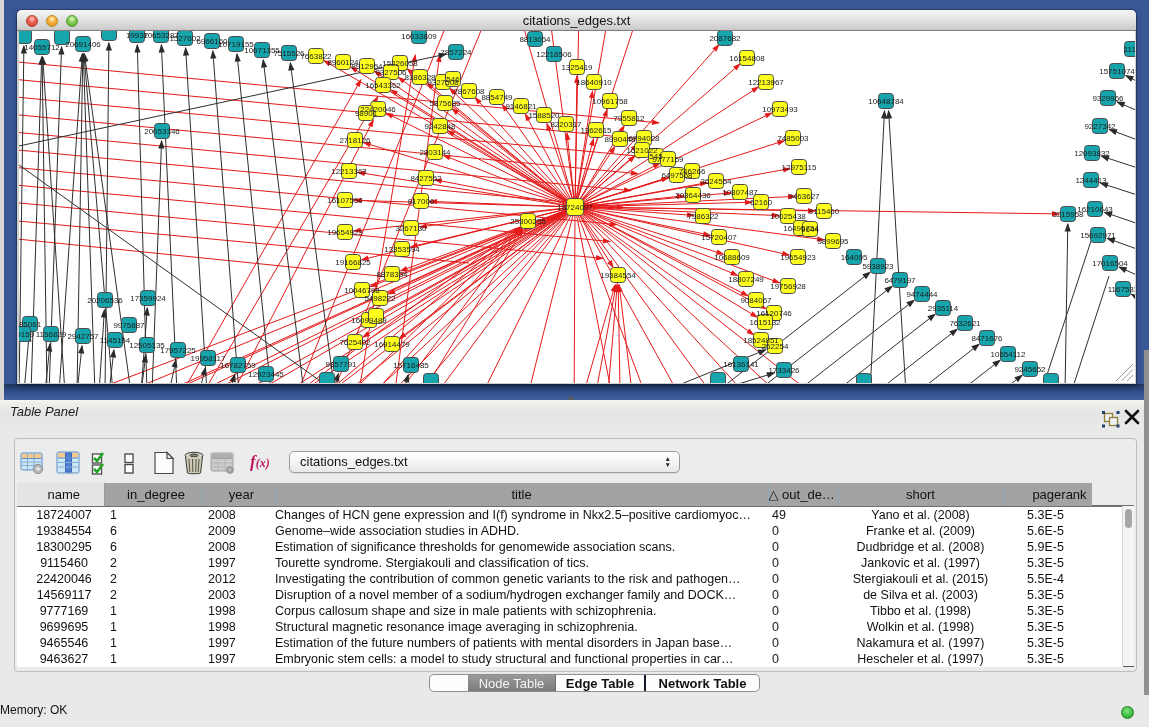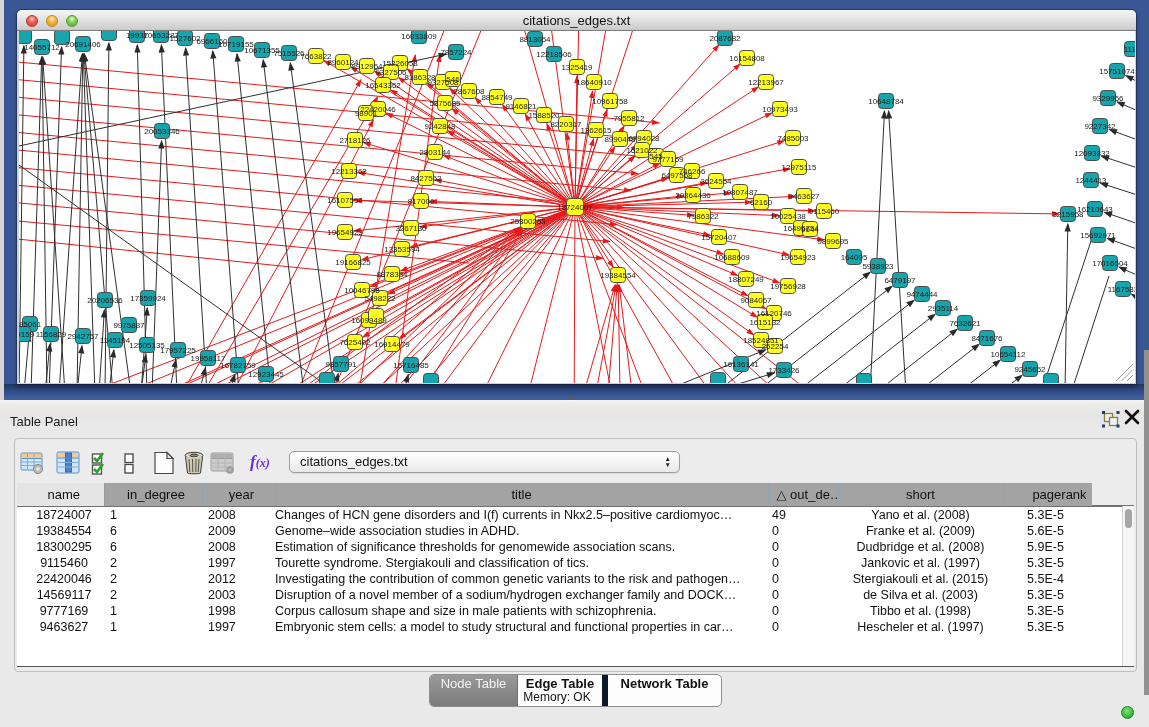--- a/index.html
+++ b/index.html
@@ -25,21 +25,21 @@
 #titlebar .t1 { left:9px;  background:radial-gradient(circle at 50% 30%, #ffb9b2 8%, #ee6156 40%, #d33e32 90%); border:0.5px solid #b53e30;}
 #titlebar .t2 { left:29px; background:radial-gradient(circle at 50% 30%, #ffe9b0 8%, #f5b33e 40%, #dd9324 90%); border:0.5px solid #bd8a1e;}
 #titlebar .t3 { left:49px; background:radial-gradient(circle at 50% 30%, #d6f5b2 8%, #85d05c 40%, #5daa34 90%); border:0.5px solid #579e2e;}
 #titlebar .title { position:absolute; left:0; right:0; top:3px; text-align:center;
   font-size:13px; color:#111; }
 #canvas { position:absolute; left:1.5px; top:21px; width:1116px; height:352px; background:#fff; overflow:hidden; }
 
 
 #panel { position:absolute; left:0; top:400px; width:1149px; height:327px;
   background:linear-gradient(180deg, #f7f6f3 0, #efeeeb 3px, #e5e5e5 14px, #e9e9e9 26px); }
-#panel .ptitle { position:absolute; left:10px; top:14px; font-size:13px; color:#1c1c1c; }
+#panel .ptitle { position:absolute; left:10px; top:4px; font-size:13px; color:#1c1c1c;font-style:italic; }
 #floatic { position:absolute; left:1101px; top:10px; }
 #closeic { position:absolute; left:1124px; top:9px; font-size:17px; font-weight:bold; color:#111; }
 
 #inner { position:absolute; left:14px; top:38px; width:1123px; height:234px;
   background:#ececec; border:1px solid #bdbdbd; border-radius:4px; }
 
 
 #toolbar { position:absolute; left:0; top:12px; width:100%; height:26px; }
 .tico { position:absolute; top:0px; }
 #dropdown { position:absolute; left:274px; top:0px; width:391px; height:22px;
@@ -60,36 +60,36 @@
 #tbl td { height:16px; line-height:16px; padding:0; overflow:hidden; white-space:nowrap; background:#fff; }
 #tbl .c1 { width:87px;  padding-left:7px;text-align:center;}
 #tbl .c2 { width:98px;  padding-left:6px;}
 #tbl .c3 { width:73px;  padding-left:6px;}
 #tbl .c4 { width:493px; }
 #tbl .c5 { width:70px;  padding-left:4px;}
 #tbl .c6 { width:165px; text-align:center;}
 #tbl .c7 { width:89px;  padding-left:24px;}
 #tbl th.c8 { width:31px; background:#ececec; border-right:none;}
 #tbl td.c8 { background:#fff; }
-#tbl th.h5 { text-align:left; padding-left:8px; }
+#tbl th.h5 { text-align:left; padding-left:0; }
 #tblwrap { position:absolute; left:2px; top:44px; width:1117px; height:184px; background:#fff; border-bottom:1px solid #555;}
 #vscroll { position:absolute; left:1105px; top:23px; width:12px; height:160px; background:#f5f5f5; border-left:1px solid #d4d4d4;}
 #vscroll .thumb { position:absolute; left:1.5px; top:3px; width:7px; height:19px; border-radius:4px; background:#a6a6a6; }
 #hdrfill { position:absolute; left:1075px; top:0px; width:42px; height:23px; background:#ececec; border-bottom:1px solid #707070;}
 
 
-#tabs { position:absolute; left:429px; top:274px; height:33px; display:flex;
+#tabs { position:absolute; left:429px; top:274px; height:18px; display:flex;
   border:1px solid #8f8f8f; border-radius:5px; overflow:hidden; background:#fdfdfd;
-  font-size:13px; font-weight:bold; }
-#tabs .tab { line-height:18px; color:#111; border-right:6px solid #0f172a; text-align:center; }
+  font-size:13px; font-weight:bold;padding-left:38px; }
+#tabs .tab { line-height:18px; color:#111; border-right:2px solid #0f172a; text-align:center; }
 #tabs .t1 { width:88px; } #tabs .t2 { width:90px; } #tabs .t3 { width:113px; }
 #tabs .tab.sel { background:linear-gradient(#9a9a9a,#7b7b7b); color:#f4f4f4; font-weight:normal; border-right:1px solid #6f6f6f;}
 #tabs .tab:last-child { border-right:none; }
 
-#memory { position:absolute; left:0; top:290px; width:1114px; text-align:center; font-size:12px; color:#111; }
+#memory { position:absolute; left:0; top:303px; width:1114px; text-align:left; font-size:12px; color:#111; }
 #memdot { position:absolute; left:1121px; top:306px; width:13px; height:13px; border-radius:50%;
   background:radial-gradient(circle at 45% 35%, #7fe37f, #2fb52f 70%, #1f8c1f); border:1px solid #2a7a2a; }
 #rstrip { position:absolute; left:1144px; top:350px; width:5px; height:345px; background:#919191; }
 </style>
 </head>
 <body>
 <div id="root">
   <div id="desktop">
     <div class="bottomband"></div>
     <div id="leftsliver"></div>
@@ -629,21 +629,21 @@
           <rect x="1" y="2" width="22" height="18" rx="1.5" fill="#cccccc" stroke="#9f9f9f"></rect>
           <rect x="2" y="3" width="20" height="4" fill="#adadad"></rect>
           <line x1="2" y1="7.5" x2="22" y2="7.5" stroke="#9f9f9f"></line>
           <line x1="2" y1="12" x2="22" y2="12" stroke="#b5b5b5"></line>
           <line x1="2" y1="16" x2="22" y2="16" stroke="#b5b5b5"></line>
           <line x1="8" y1="3" x2="8" y2="20" stroke="#b5b5b5"></line>
           <line x1="15" y1="3" x2="15" y2="20" stroke="#b5b5b5"></line>
           <circle cx="20" cy="19" r="3.8" fill="#9a9a9a"></circle>
           <path d="M18.6,17.6 L21.4,20.4 M21.4,17.6 L18.6,20.4" stroke="#c9c9c9" stroke-width="1.1"></path>
         </svg>
-        <div class="tico" style="left:235px; top:1px; width:24px; font-family:'Liberation Serif',serif; font-style:italic; font-weight:bold; font-size:17px; color:#6d28d9;">f<span style="font-size:12px;">(x)</span></div>
+        <div class="tico" style="left:235px; top:1px; width:24px; font-family:'Liberation Serif',serif; font-style:italic; font-weight:bold; font-size:17px; color:#be185d;">f<span style="font-size:12px;">(x)</span></div>
         <div id="dropdown">citations_edges.txt
           <div class="arr">▲<br>▼</div>
         </div>
       </div>
       <div id="tblwrap">
         <table id="tbl">
           <tbody>
               <tr>
             <th class="h1 c1">name</th>
                 <th class="c2">in_degree</th>
@@ -651,21 +651,21 @@
             <th class="c4">title</th>
                 <th class="h5 c5">△ out_de…</th>
             <th class="c6">short</th>
                 <th class="c7">pagerank</th>
                 <th class="c8"></th>
           </tr>
 <tr>
                 <td class="c1">18724007</td>
                 <td class="c2">1</td>
                 <td class="c3">2008</td>
-                <td class="c4">Changes of HCN gene disorders and I(f) currents in Nkx2.5–positive cardiomyoc…</td>
+                <td class="c4">Changes of HCN gene expression and I(f) syndrome in Nkx2.5–positive cardiomyoc…</td>
                 <td class="c5">49</td>
                 <td class="c6">Yano et al. (2008)</td>
                 <td class="c7">5.3E-5</td>
                 <td class="c8"></td>
               </tr>
 <tr>
                 <td class="c1">19384554</td>
                 <td class="c2">6</td>
                 <td class="c3">2009</td>
                 <td class="c4">Genome–wide association studies in ADHD.</td>
@@ -714,20 +714,40 @@
                 <td class="c7">5.3E-5</td>
                 <td class="c8"></td>
               </tr>
 <tr>
                 <td class="c1">9777169</td>
                 <td class="c2">1</td>
                 <td class="c3">1998</td>
                 <td class="c4">Corpus callosum shape and size in male patients with schizophrenia.</td>
                 <td class="c5">0</td>
                 <td class="c6">Tibbo et al. (1998)</td>
+                <td class="c7">5.3E-5</td>
+                <td class="c8"></td>
+              </tr>
+<tr>
+                <td class="c1">9699695</td>
+                <td class="c2">1</td>
+                <td class="c3">1998</td>
+                <td class="c4">Structural magnetic resonance image averaging in schizophrenia.</td>
+                <td class="c5">0</td>
+                <td class="c6">Wolkin et al. (1998)</td>
+                <td class="c7">5.3E-5</td>
+                <td class="c8"></td>
+              </tr>
+<tr>
+                <td class="c1">9465546</td>
+                <td class="c2">1</td>
+                <td class="c3">1997</td>
+                <td class="c4">Estimation of the future numbers of patients with mental disorders in Japan base…</td>
+                <td class="c5">0</td>
+                <td class="c6">Nakamura et al. (1997)</td>
                 <td class="c7">5.3E-5</td>
                 <td class="c8"></td>
               </tr>
 <tr>
                 <td class="c1">9463627</td>
                 <td class="c2">1</td>
                 <td class="c3">1997</td>
                 <td class="c4">Embryonic stem cells: a model to study structural and functional properties in car…</td>
                 <td class="c5">0</td>
                 <td class="c6">Hescheler et al. (1997)</td>

